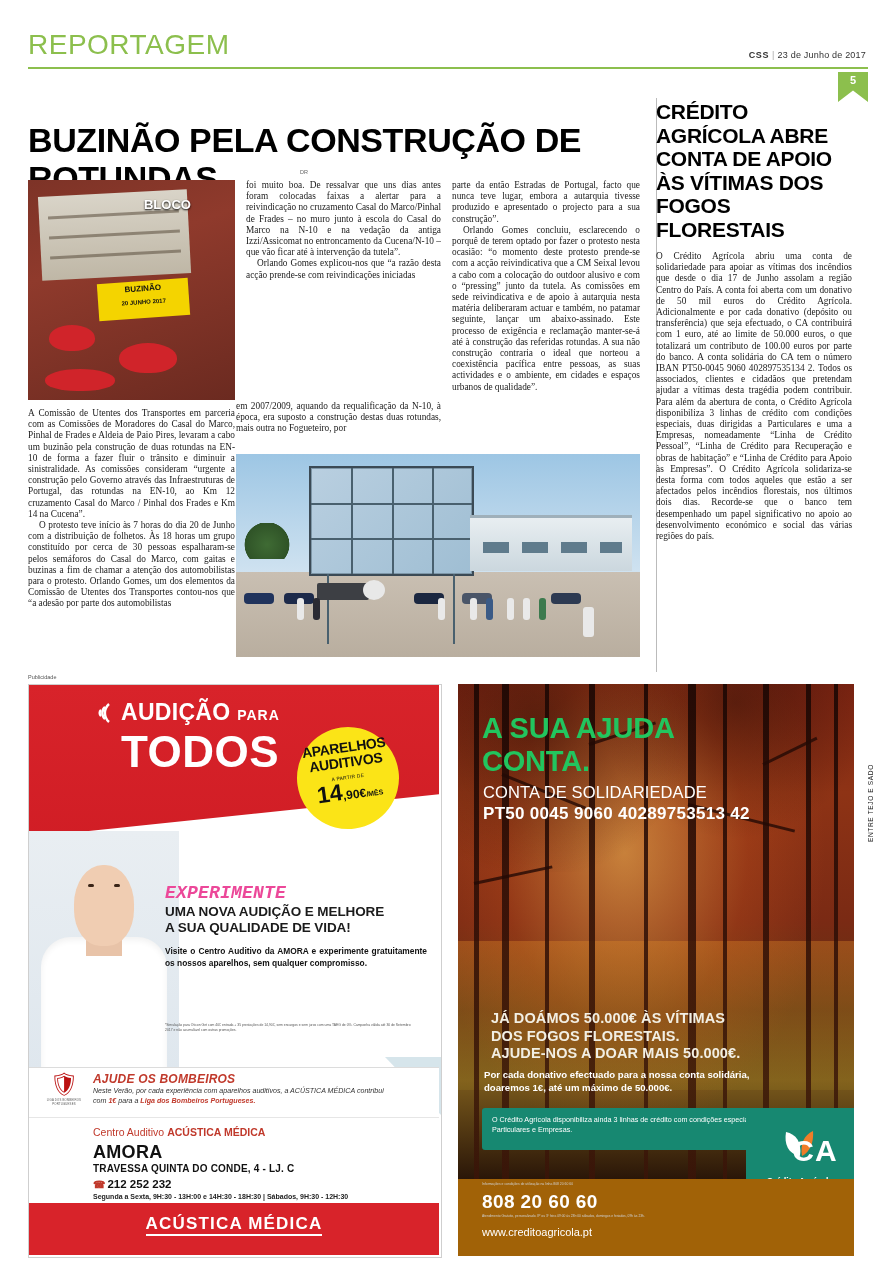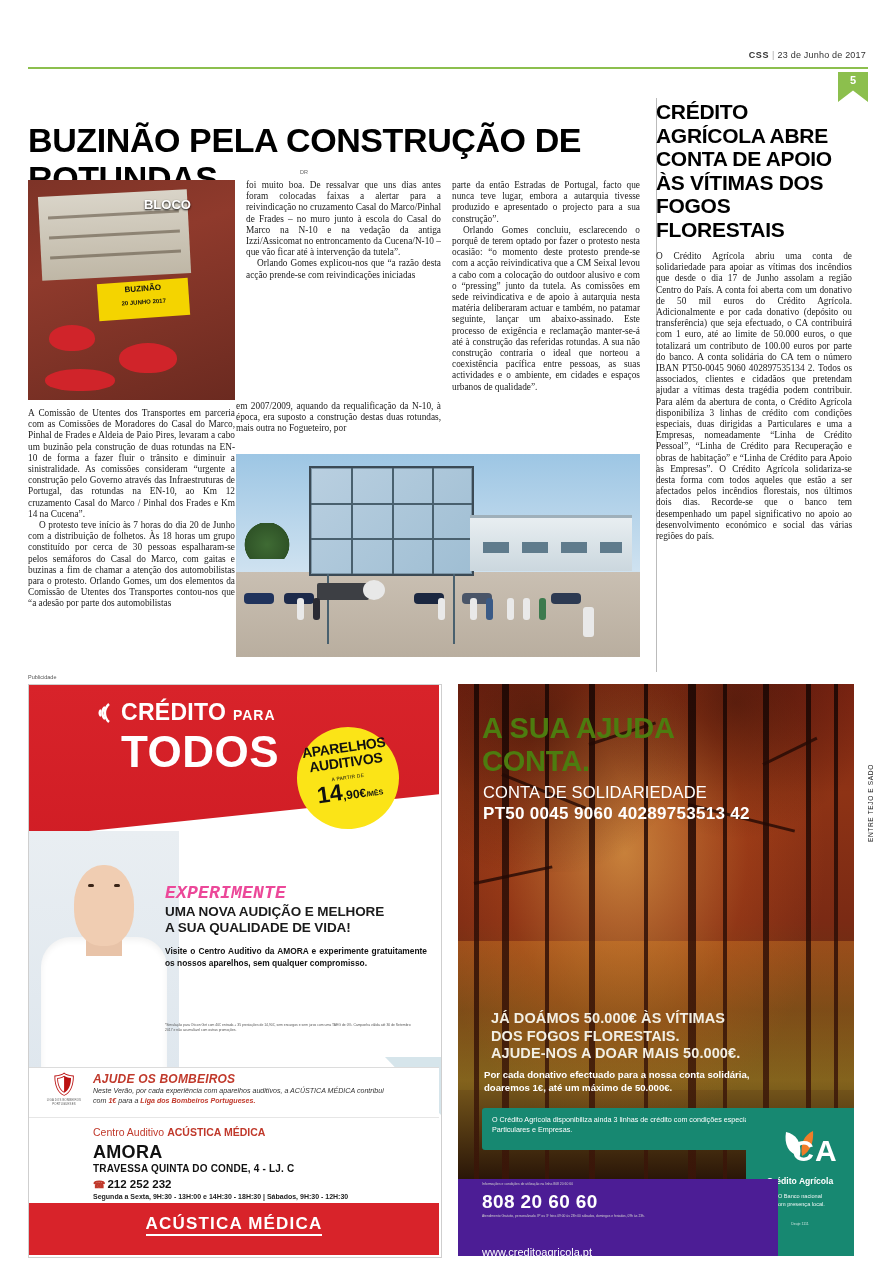--- a/index.html
+++ b/index.html
@@ -224,21 +224,21 @@
   }
   .aud-foot .f2{
     font-family:"Liberation Sans", sans-serif;font-size:10px;color:#fff;letter-spacing:1.4px;margin-top:20px;
   }
 
   
   .ca-photo{position:absolute;left:0;top:0;width:396px;height:495px;overflow:hidden;}
   .ca-h1{
     position:absolute;left:24px;top:28px;
     font-family:"Liberation Sans", sans-serif;font-weight:bold;
-    font-size:29px;line-height:33px;color:#4d7c0f;letter-spacing:-.2px;
+    font-size:29px;line-height:33px;color:#22c55e;letter-spacing:-.2px;
   }
   .ca-h2{
     position:absolute;left:25px;top:98px;
     font-family:"Liberation Sans", sans-serif;
     font-size:16.5px;line-height:21px;color:#fff;letter-spacing:.1px;
   }
   .ca-h2 .iban{font-weight:bold;letter-spacing:.3px;font-size:17px;}
   .ca-mid{
     position:absolute;left:25px;top:326px;width:340px;
     font-family:Liberation Sans, sans-serif;font-weight:bold;
@@ -263,36 +263,36 @@
   }
   .ca-logo .mark{margin-top:16px;}
   .ca-logo .ca{
     font-family:"Liberation Sans", sans-serif;font-weight:bold;font-size:30px;
     letter-spacing:1px;line-height:30px;margin-top:-26px;margin-left:30px;
   }
   .ca-logo .name{font-family:"Liberation Sans", sans-serif;font-size:8.6px;margin-top:10px;font-weight:bold;}
   .ca-logo .tag{font-family:"Liberation Sans", sans-serif;font-size:5.6px;line-height:8px;margin-top:6px;opacity:.92;}
   .ca-logo .code{font-family:"Liberation Sans", sans-serif;font-size:3.6px;margin-top:14px;opacity:.75;}
 
-  .ca-footer{position:absolute;left:0;top:495px;width:320px;height:77px;background:#4c1d95;}
+  .ca-footer{position:absolute;left:0;top:495px;width:396px;height:77px;background:#a16207;}
   .ca-footer .micro1{
     position:absolute;left:24px;top:3px;width:220px;
     font-family:"Liberation Sans", sans-serif;font-size:3.4px;line-height:4.6px;color:#cfcfcf;
   }
   .ca-footer .phone{
     position:absolute;left:24px;top:12px;
     font-family:"Liberation Sans", sans-serif;font-weight:bold;font-size:19px;color:#fff;letter-spacing:.4px;
   }
   .ca-footer .micro2{
     position:absolute;left:24px;top:35px;width:215px;
     font-family:"Liberation Sans", sans-serif;font-size:3.3px;line-height:4.4px;color:#cfcfcf;
   }
   .ca-footer .site{
     position:absolute;left:24px;top:47px;
-    font-family:"Liberation Sans", sans-serif;font-size:11px;color:#fff;margin-top:20px;
+    font-family:"Liberation Sans", sans-serif;font-size:11px;color:#fff;
   }
 
   
   .scene{position:absolute;inset:0;}
   .sky{position:absolute;left:0;top:0;right:0;height:58%;
        background:linear-gradient(180deg,#9dc6e4 0%,#cfe2f0 100%);}
   .ground{position:absolute;left:0;bottom:0;right:0;height:42%;
        background:linear-gradient(180deg,#c9bfb2 0%,#b9ae9f 100%);}
   .bill{position:absolute;left:18%;top:6%;width:40%;height:52%;
        background:linear-gradient(135deg,#b9cfe0 0%,#9fbed3 100%);
@@ -344,20 +344,21 @@
   .womanph .hair:after{content:"";position:absolute;left:-4%;top:34%;width:16%;height:60%;background:#3a2417;border-radius:40%;}
   .womanph .hair:before{content:"";position:absolute;right:-4%;top:34%;width:16%;height:60%;background:#3a2417;border-radius:40%;}
   .womanph .eye{position:absolute;width:6px;height:3px;background:#3a2417;border-radius:2px;bottom:72%;}
 </style>
 </head>
 <body>
 
 <div class="page">
 
   <div class="masthead">
+    <div class="section-title">REPORTAGEM</div>
     <div class="masthead-rule"></div>
     <div class="issue-line">
       <span class="brand">CSS</span><span class="sep">|</span><span>23 de Junho de 2017</span>
     </div>
     <div class="page-flag">
       <span>5</span>
     </div>
   </div>
 
   <h1 class="headline">BUZINÃO PELA CONSTRUÇÃO DE ROTUNDAS</h1>
@@ -457,21 +458,21 @@
   <div class="ad-left">
     <div class="aud-bgsoft"></div>
 
     <div class="aud-hero">
       <svg class="aud-wave" viewBox="0 0 24 24">
         <path d="M18 3 A12 12 0 0 0 18 21" stroke="#fff" stroke-width="2.4" fill="none"></path>
         <path d="M14 6 A8 8 0 0 0 14 18" stroke="#fff" stroke-width="2.4" fill="none"></path>
         <path d="M10 9 A4 4 0 0 0 10 15" stroke="#fff" stroke-width="2.4" fill="none"></path>
       </svg>
       <div class="aud-line1">
-        <span>CRÉDITO</span>
+        <span>AUDIÇÃO</span>
         <span class="small">PARA</span>
       </div>
       <div class="aud-line2">TODOS</div>
     </div>
 
     <div class="aud-badge">
       <div class="b1">APARELHOS</div>
       <div class="b2">AUDITIVOS</div>
       <div class="b3">A PARTIR DE</div>
       <div class="b4"><span>14</span><span class="dec">,90€</span><span class="mes">/MÊS</span></div>

